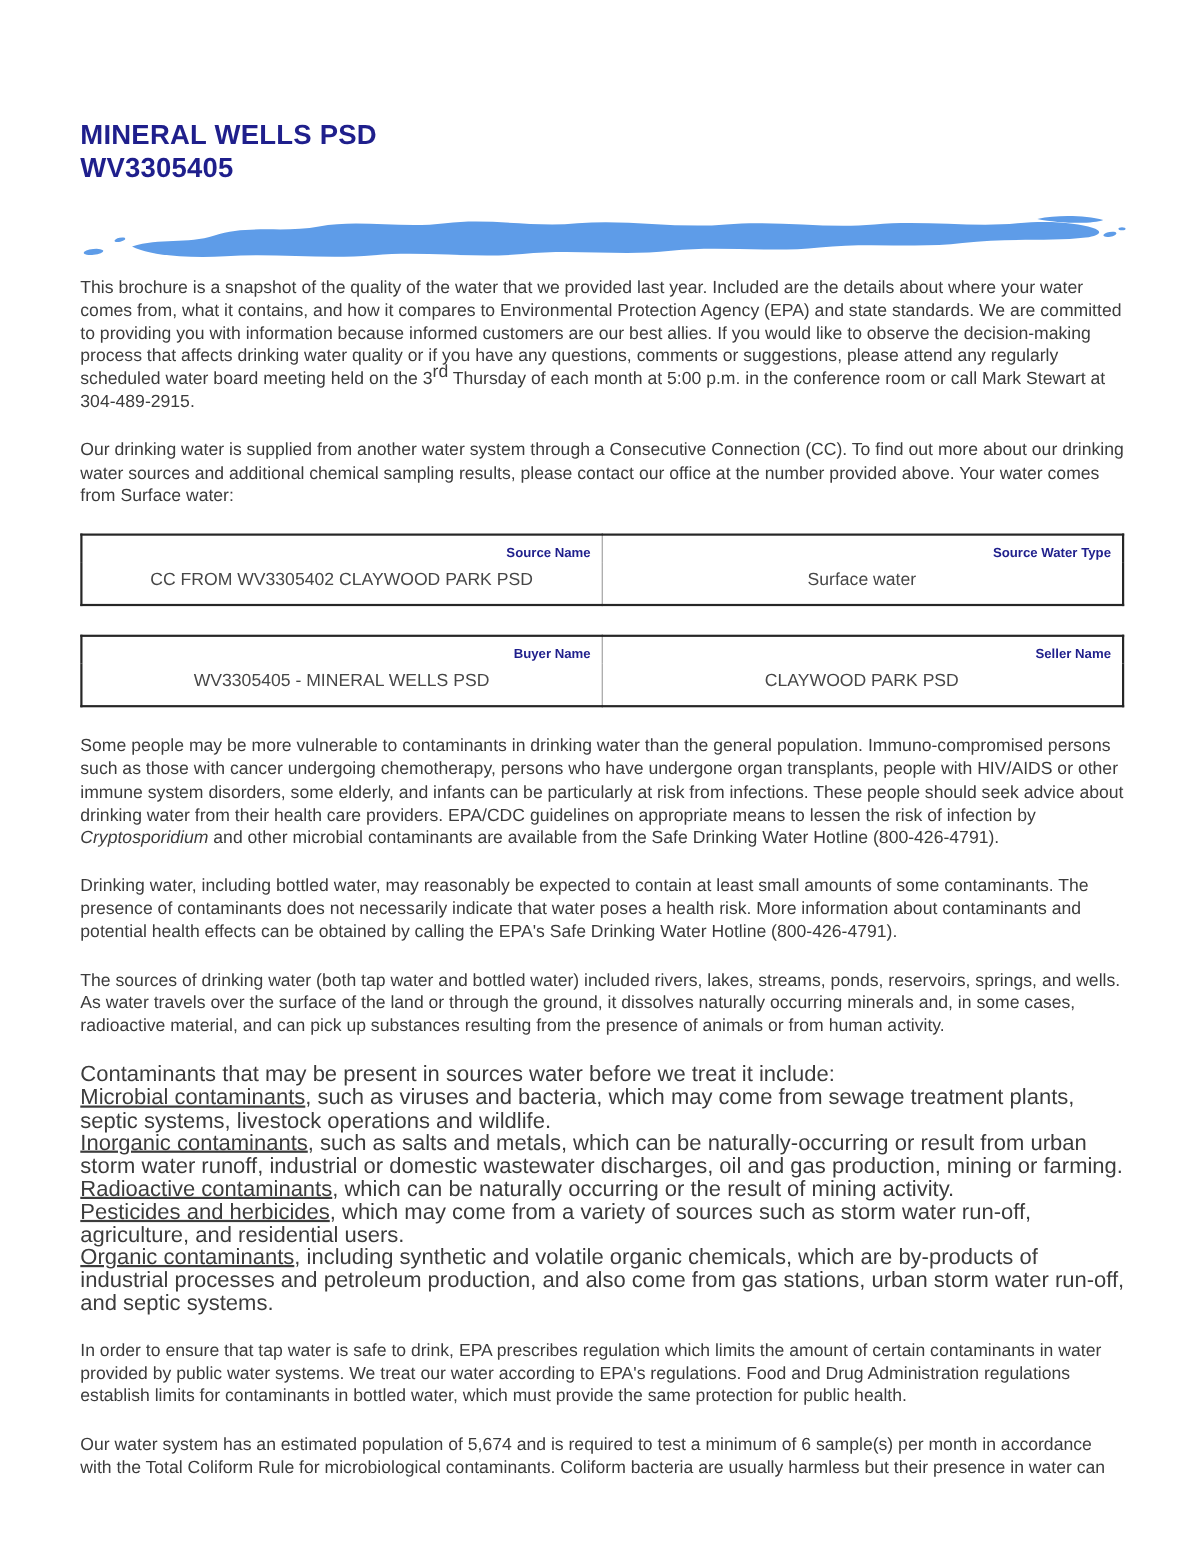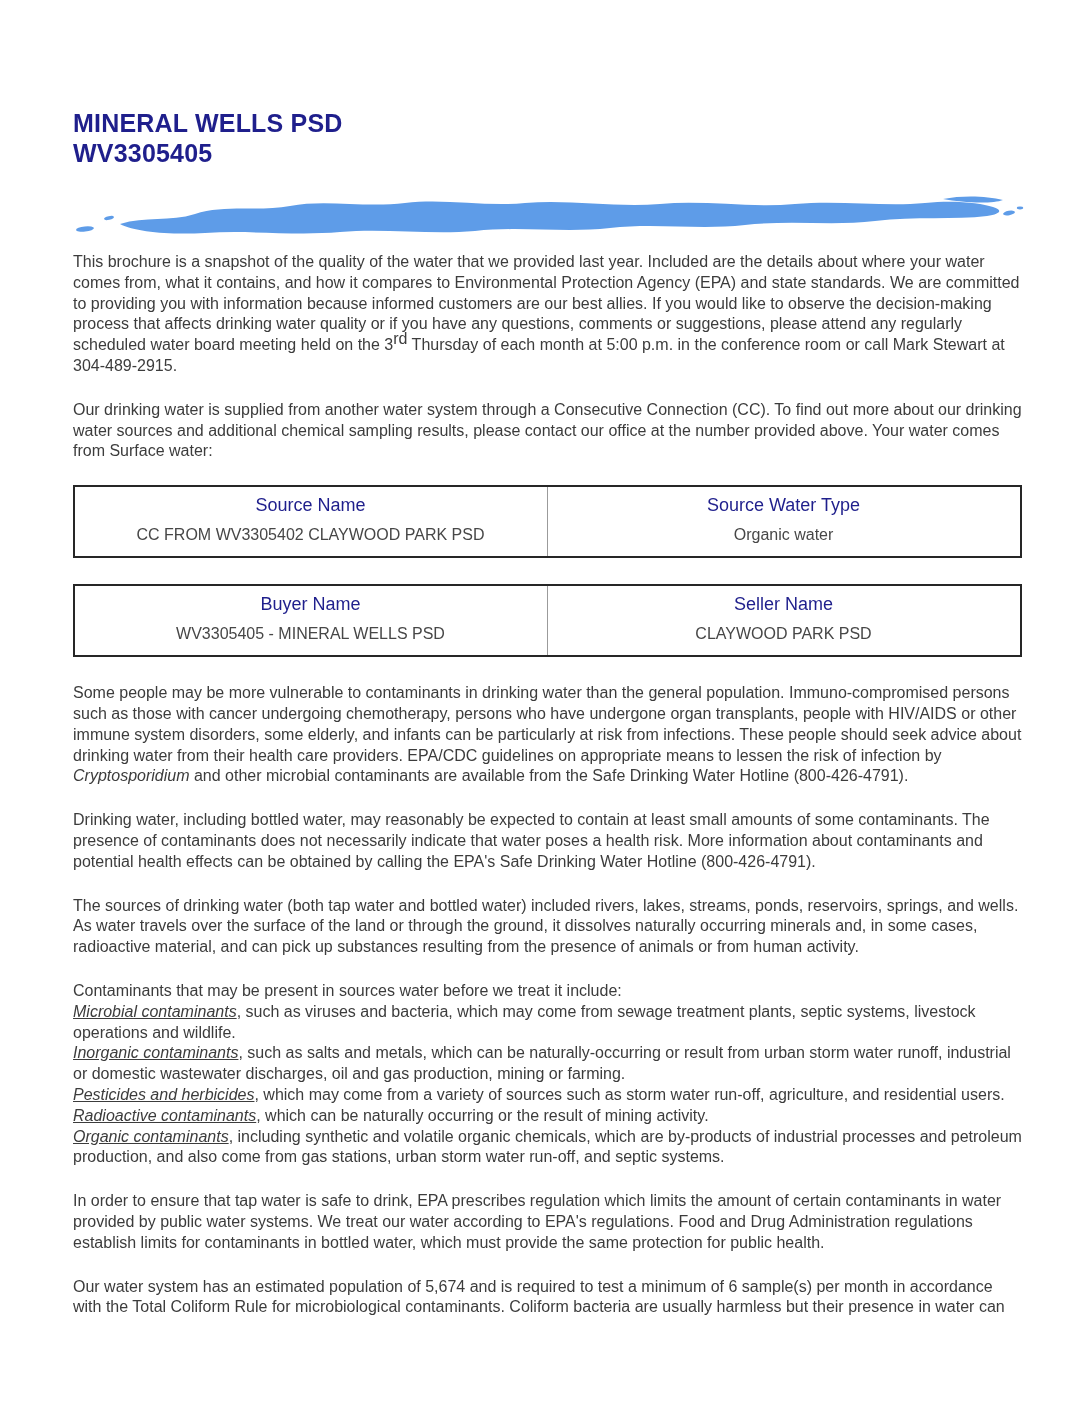--- a/index.html
+++ b/index.html
@@ -32,21 +32,21 @@
     line-height: 30px;
     letter-spacing: 0.2px;
   }
   .splash-wrap {
     margin: 26px 0 12px 2px;
     height: 46px;
     color: var(--splash-blue);
   }
   .splash-wrap svg { display: block; }
   .body-text {
-    font-size: 16px;
+    font-size: 20px;
     line-height: 20.8px;
   }
   p.para {
     font-size: 16px;
     line-height: 20.8px;
     margin: 0 0 23px 0;
   }
   .italic { font-style: italic; }
   .sup {
     vertical-align: super;
@@ -55,39 +55,38 @@
   }
   table.info-table {
     width: 100%;
     border-collapse: collapse;
     border: 2px solid var(--table-border);
     margin: 16px 0 26px 0;
     table-layout: fixed;
   }
   table.info-table th {
     width: 50.6%;
-    text-align: center;
+    text-align: right;
     color: var(--heading-navy);
-    font-weight: normal;
-    font-size: 18px;
+    font-weight: bold;
+    font-size: 12px;
     padding: 8px 10px 2px 9px;
   }
   table.info-table td {
     text-align: center;
     color: #474747;
     font-size: 16px;
     padding: 8px 10px 12px 9px;
   }
   table.info-table th.col2, table.info-table td.col2 {
     border-left: 1px solid var(--table-divider);
   }
   .contaminants { margin: 0 0 23px 0; }
   .contaminants .cline { margin: 0; }
   .lead {
-    font-style: italic;
     text-decoration: underline;
   }
 </style>
 </head>
 <body>
 
 <div class="page">
 
   <div class="doc-header">
     <div class="hline">MINERAL WELLS PSD</div>
@@ -130,21 +129,21 @@
   <table class="info-table">
     <thead>
       <tr>
         <th>Source Name</th>
         <th class="col2">Source Water Type</th>
       </tr>
     </thead>
     <tbody>
       <tr>
         <td>CC FROM WV3305402 CLAYWOOD PARK PSD</td>
-        <td class="col2">Organic water</td>
+        <td class="col2">Surface water</td>
       </tr>
     </tbody>
   </table>
 
   <table class="info-table">
     <thead>
       <tr>
         <th>Buyer Name</th>
         <th class="col2">Seller Name</th>
       </tr>
@@ -160,22 +159,22 @@
   <p class="para"><span>Some people may be more vulnerable to contaminants in drinking water than the general population. Immuno-compromised persons such as those with cancer undergoing chemotherapy, persons who have undergone organ transplants, people with HIV/AIDS or other immune system disorders, some elderly, and infants can be particularly at risk from infections. These people should seek advice about drinking water from their health care providers. EPA/CDC guidelines on appropriate means to lessen the risk of infection by </span><span class="italic">Cryptosporidium</span><span> and other microbial contaminants are available from the Safe Drinking Water Hotline (800-426-4791).</span></p>
 
   <p class="para">Drinking water, including bottled water, may reasonably be expected to contain at least small amounts of some contaminants. The presence of contaminants does not necessarily indicate that water poses a health risk. More information about contaminants and potential health effects can be obtained by calling the EPA's Safe Drinking Water Hotline (800-426-4791).</p>
 
   <p class="para">The sources of drinking water (both tap water and bottled water) included rivers, lakes, streams, ponds, reservoirs, springs, and wells. As water travels over the surface of the land or through the ground, it dissolves naturally occurring minerals and, in some cases, radioactive material, and can pick up substances resulting from the presence of animals or from human activity.</p>
 
   <div class="contaminants body-text">
     <div class="cline">Contaminants that may be present in sources water before we treat it include:</div>
     <div class="cline"><span class="lead">Microbial contaminants</span><span>, such as viruses and bacteria, which may come from sewage treatment plants, septic systems, livestock operations and wildlife.</span></div>
     <div class="cline"><span class="lead">Inorganic contaminants</span><span>, such as salts and metals, which can be naturally-occurring or result from urban storm water runoff, industrial or domestic wastewater discharges, oil and gas production, mining or farming.</span></div>
+    <div class="cline"><span class="lead">Radioactive contaminants</span><span>, which can be naturally occurring or the result of mining activity.</span></div>
     <div class="cline"><span class="lead">Pesticides and herbicides</span><span>, which may come from a variety of sources such as storm water run-off, agriculture, and residential users.</span></div>
-    <div class="cline"><span class="lead">Radioactive contaminants</span><span>, which can be naturally occurring or the result of mining activity.</span></div>
     <div class="cline"><span class="lead">Organic contaminants</span><span>, including synthetic and volatile organic chemicals, which are by-products of industrial processes and petroleum production, and also come from gas stations, urban storm water run-off, and septic systems.</span></div>
   </div>
 
   <p class="para">In order to ensure that tap water is safe to drink, EPA prescribes regulation which limits the amount of certain contaminants in water provided by public water systems. We treat our water according to EPA's regulations. Food and Drug Administration regulations establish limits for contaminants in bottled water, which must provide the same protection for public health.</p>
 
   <p class="para">Our water system has an estimated population of 5,674 and is required to test a minimum of 6 sample(s) per month in accordance with the Total Coliform Rule for microbiological contaminants. Coliform bacteria are usually harmless but their presence in water can</p>
 
 </div>
 
 </body></html>

